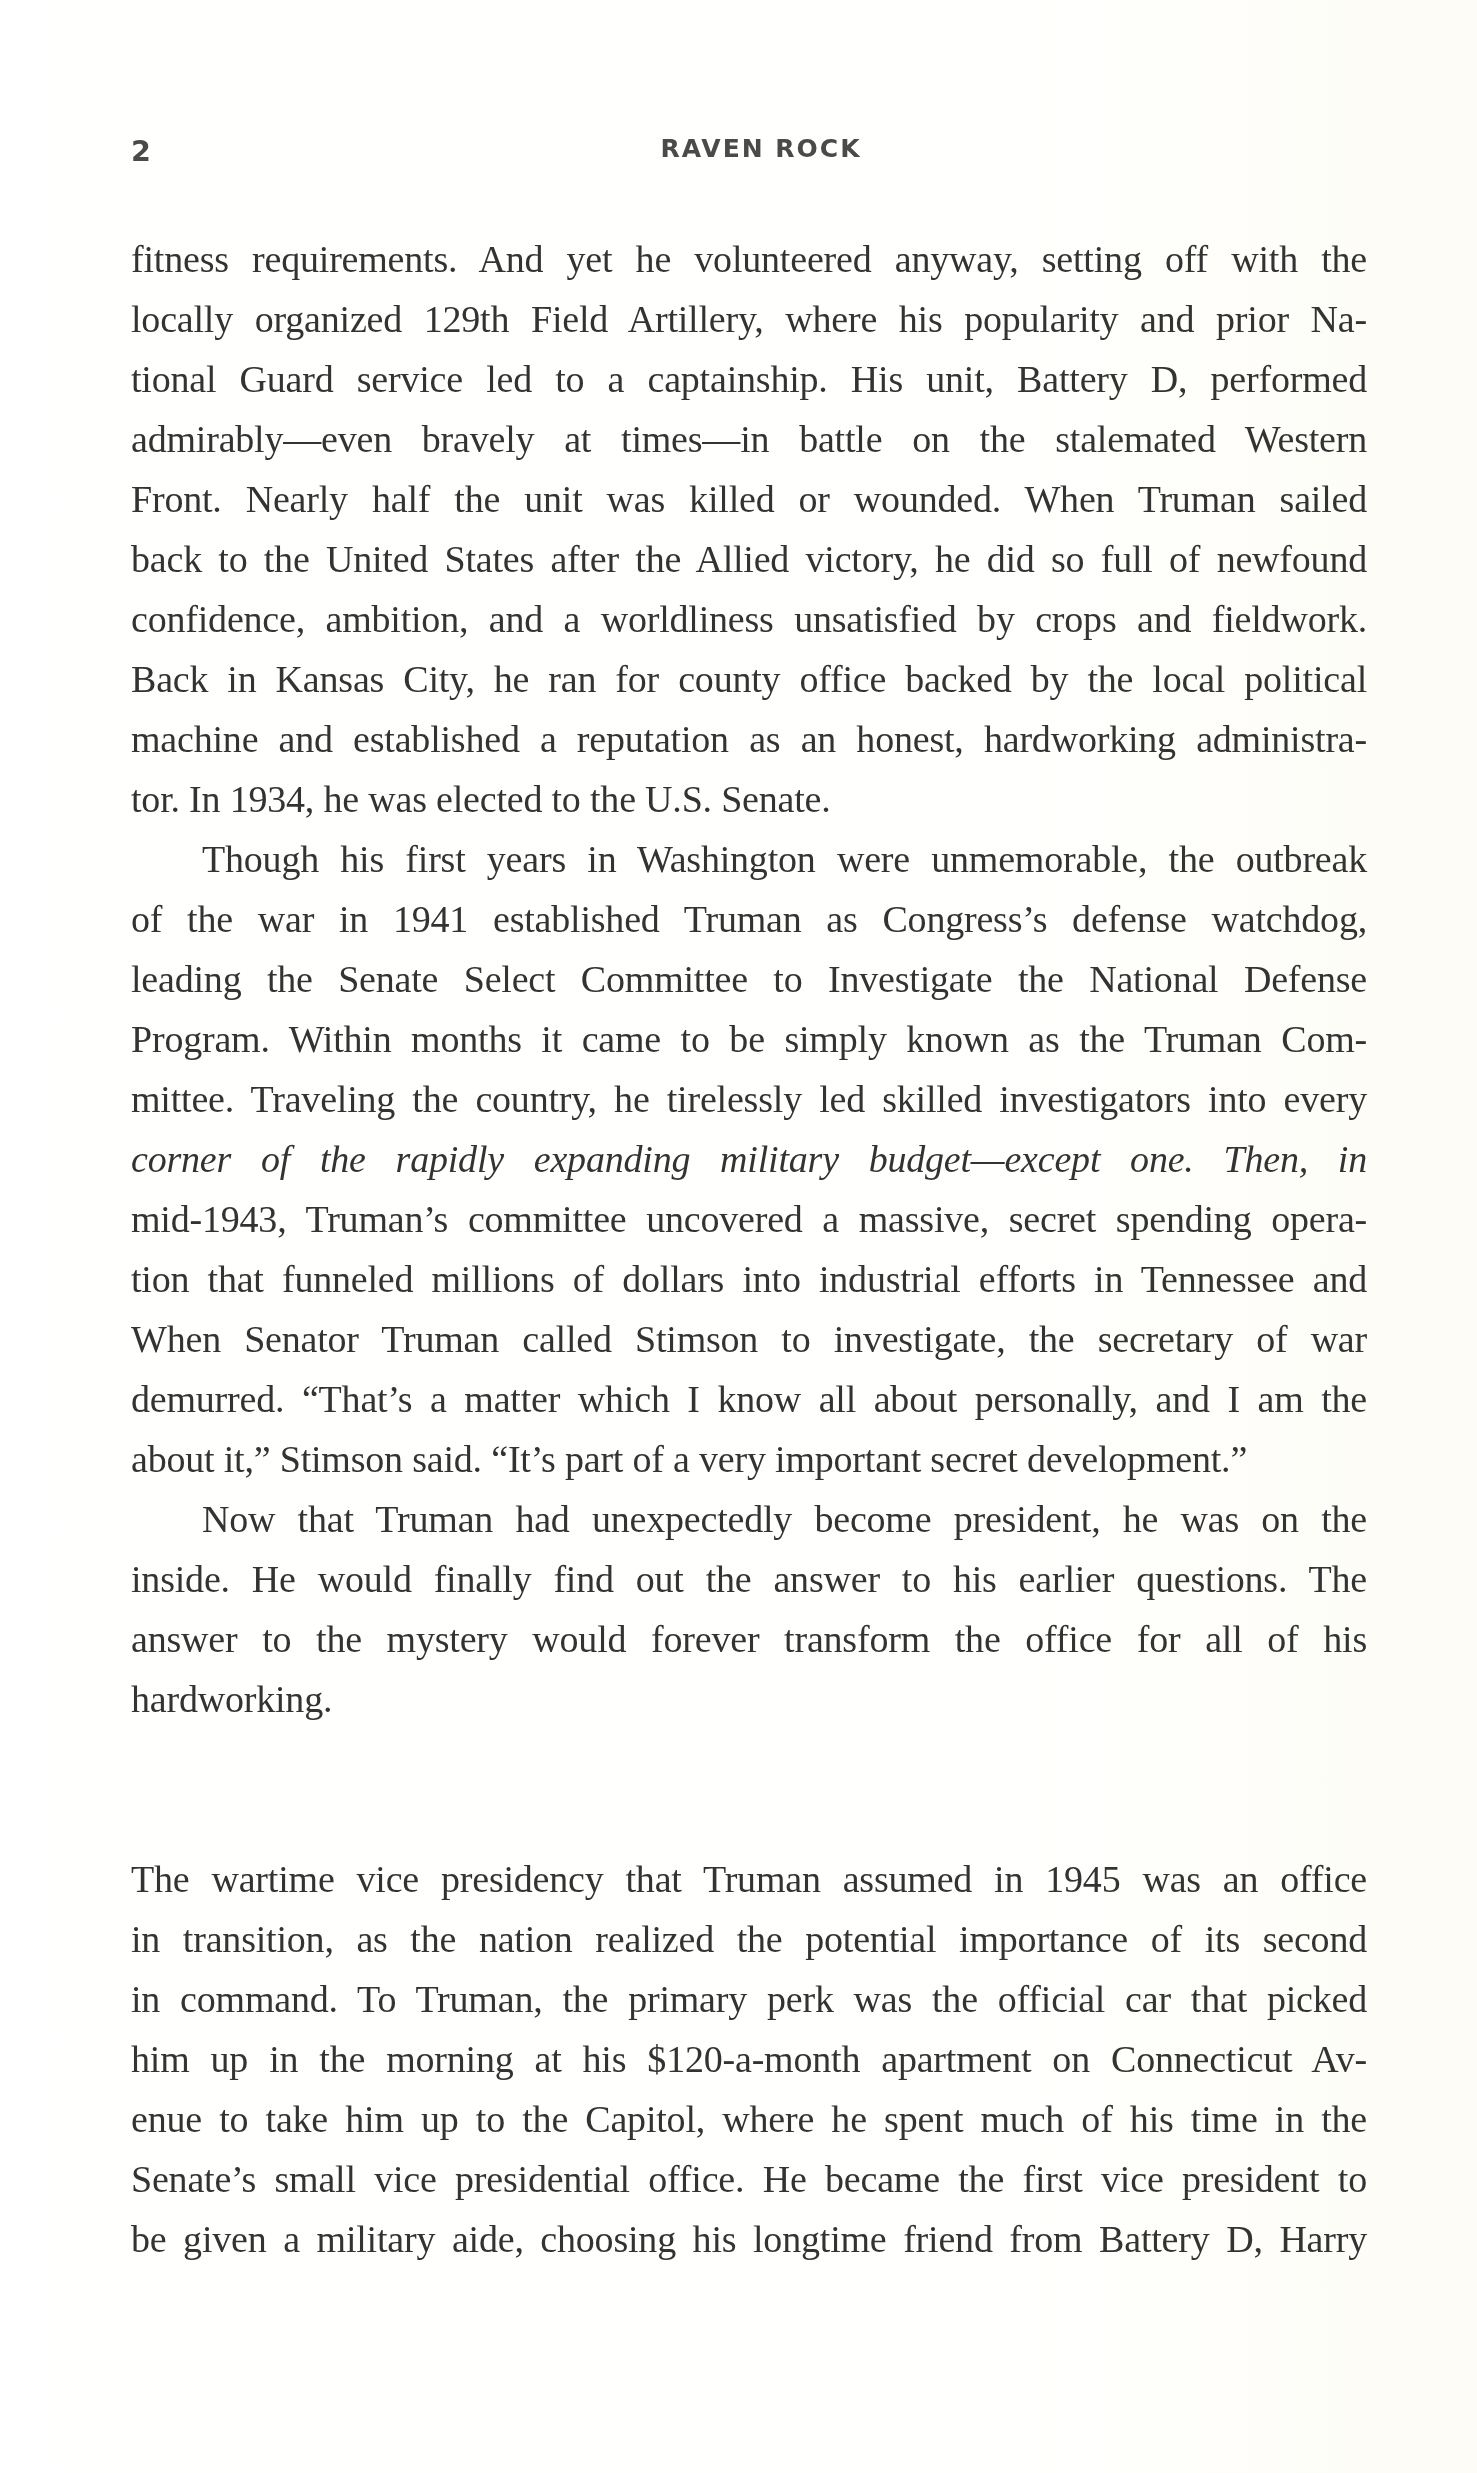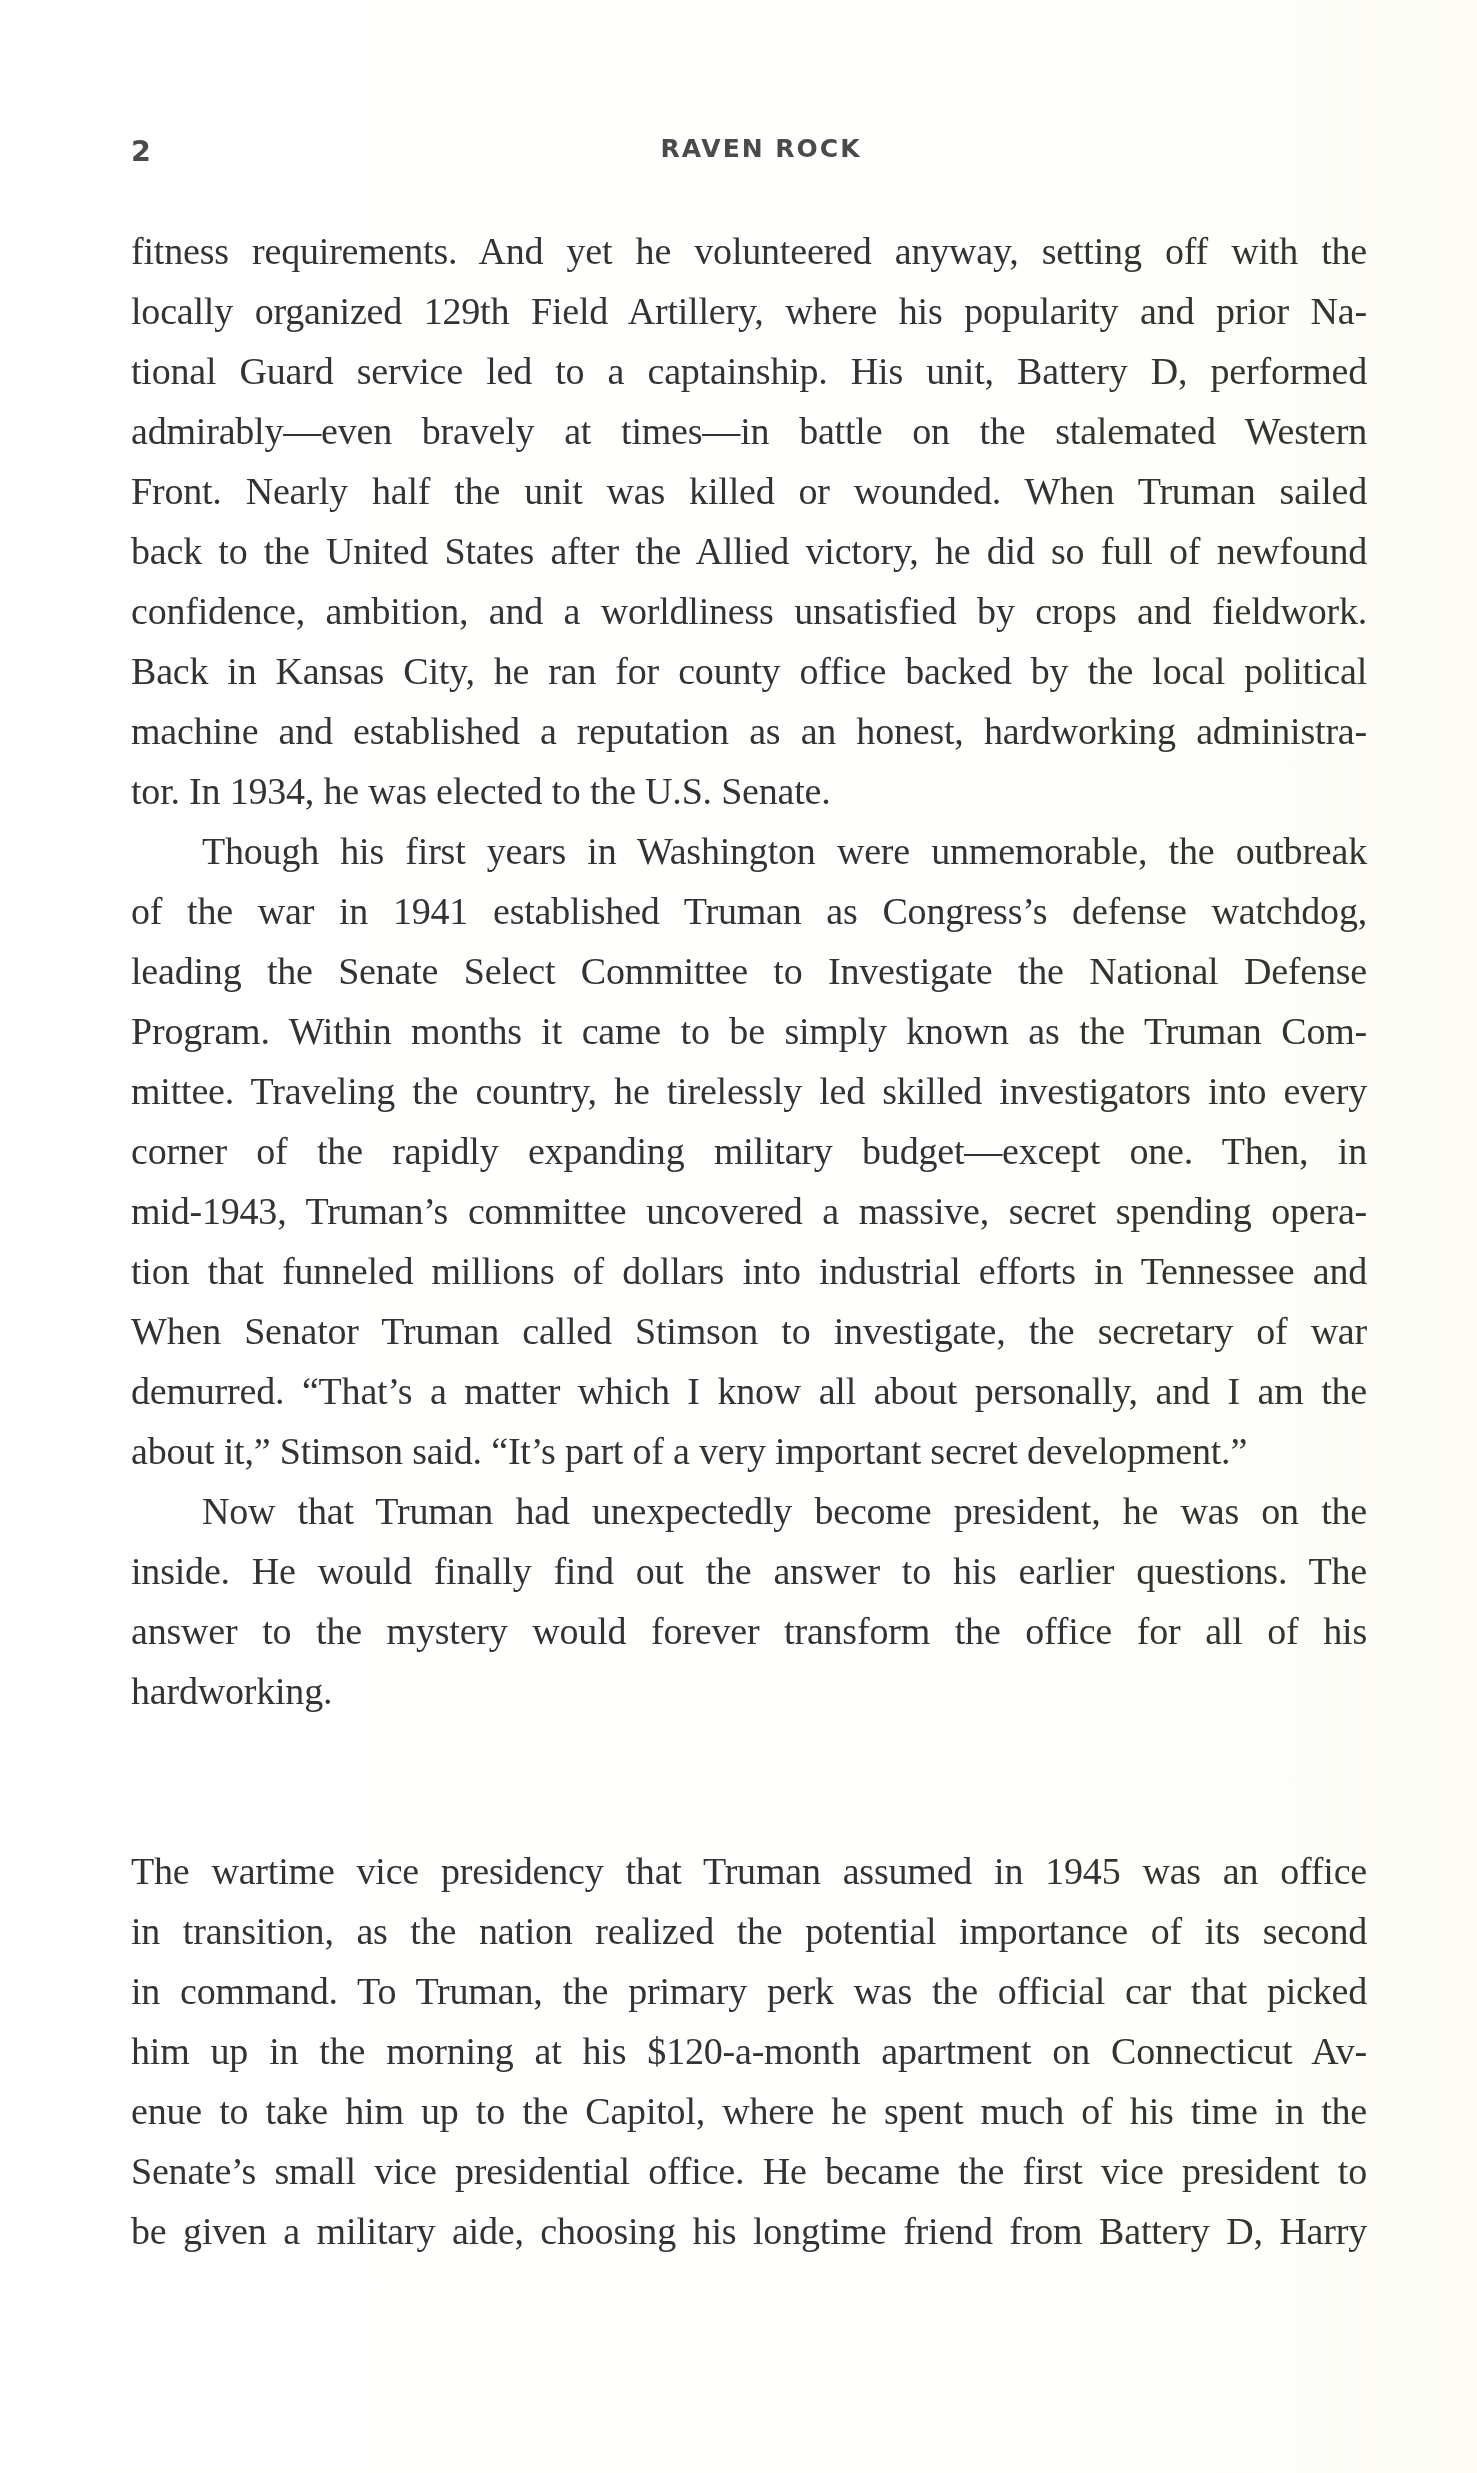--- a/index.html
+++ b/index.html
@@ -42,21 +42,21 @@
       position: absolute;
       left: 12px;
       width: 1236px;
       top: 0;
       text-align: center;
       font-size: 25px;
       letter-spacing: 2px;
     }
     .body-text {
       position: absolute;
-      top: 221px;
+      top: 229px;
       left: 131px;
       width: 1236px;
       font-family: "Liberation Serif", "DejaVu Serif", serif;
       font-size: 38px;
       line-height: 60px;
       color: #333333;
       text-align: justify;
       letter-spacing: -0.2px;
     }
     .body-text p {
@@ -105,21 +105,21 @@
       <span class="line" style="white-space: normal; text-align-last: justify;">machine and established a reputation as an honest, hardworking administra-</span>
       <span class="line last">tor. In 1934, he was elected to the U.S. Senate.</span>
     </p>
 
     <p class="noindent">
       <span class="line ind" style="white-space: normal; text-align-last: justify;">Though his first years in Washington were unmemorable, the outbreak</span>
       <span class="line" style="white-space: normal; text-align-last: justify;">of the war in 1941 established Truman as Congress’s defense watchdog,</span>
       <span class="line" style="white-space: normal; text-align-last: justify;">leading the Senate Select Committee to Investigate the National Defense</span>
       <span class="line" style="white-space: normal; text-align-last: justify;">Program. Within months it came to be simply known as the Truman Com-</span>
       <span class="line" style="white-space: normal; text-align-last: justify;">mittee. Traveling the country, he tirelessly led skilled investigators into every</span>
-      <span class="line" style="white-space: normal; text-align-last: justify;">corner of the rapidly expanding military budget—except one. Then, in</span>
+      <span class="line" style="white-space: normal; text-align-last: justify; font-style: italic;">corner of the rapidly expanding military budget—except one. Then, in</span>
       <span class="line" style="white-space: normal; text-align-last: justify;">mid-1943, Truman’s committee uncovered a massive, secret spending opera-</span>
       <span class="line" style="white-space: normal; text-align-last: justify;">tion that funneled millions of dollars into industrial efforts in Tennessee and</span>
       <span class="line" style="white-space: normal; text-align-last: justify;">When Senator Truman called Stimson to investigate, the secretary of war</span>
       <span class="line" style="white-space: normal; text-align-last: justify;">demurred. “That’s a matter which I know all about personally, and I am the</span>
       <span class="line last">about it,” Stimson said. “It’s part of a very important secret development.”</span>
     </p>
 
     <p class="noindent">
       <span class="line ind" style="white-space: normal; text-align-last: justify;">Now that Truman had unexpectedly become president, he was on the</span>
       <span class="line" style="white-space: normal; text-align-last: justify;">inside. He would finally find out the answer to his earlier questions. The</span>

